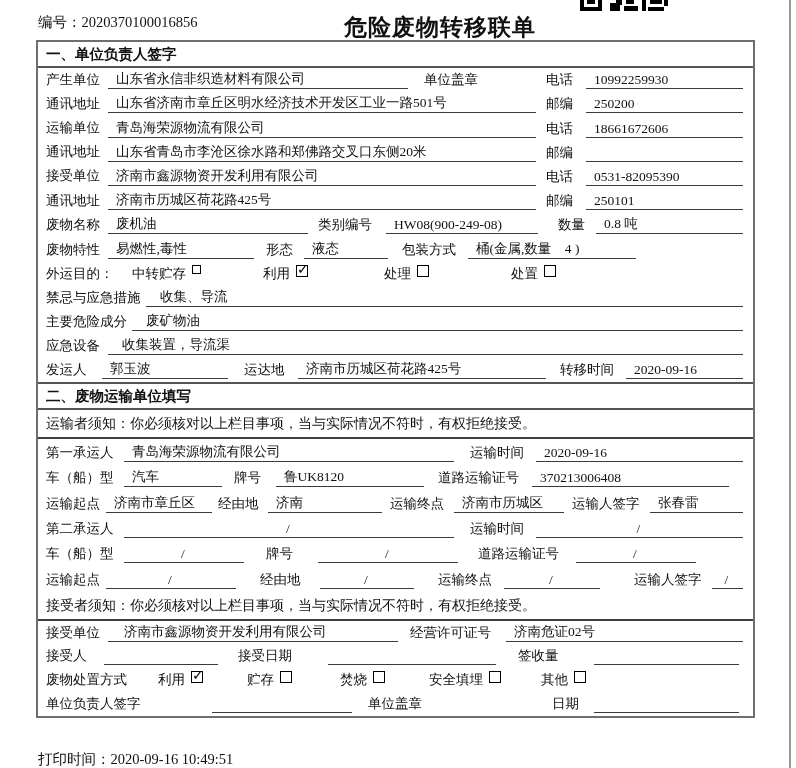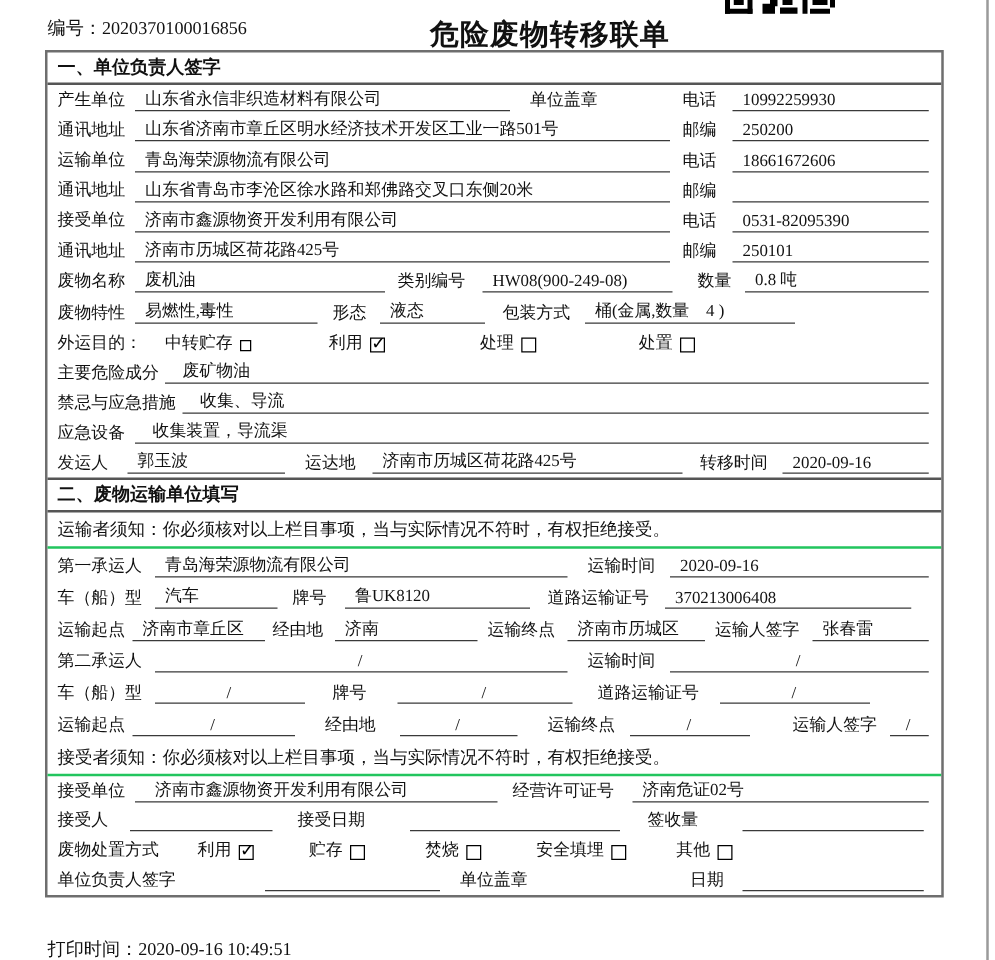--- a/index.html
+++ b/index.html
@@ -8,30 +8,30 @@
   .serial{position:absolute;left:38px;top:13px;font-size:14.5px;white-space:nowrap;}
   .title{position:absolute;left:120px;top:12px;width:640px;text-align:center;
          font-size:23px;font-weight:bold;letter-spacing:1px;}
   .qr{position:absolute;left:580px;top:0;}
   .edge{position:absolute;left:789px;top:0;width:2px;height:768px;background:#9a9a9a;}
   .form{position:absolute;left:36px;top:40px;width:719px;box-sizing:border-box;
         border:2px solid #6e6e6e;background:#fff;}
   .sech{font-weight:bold;font-size:14.5px;height:20px;line-height:20px;
         padding:2px 0 2px 8px;border-bottom:2px solid #555;}
   .sech.mid{border-top:2px solid #555;}
-  .notice{padding:5px 8px 4px 8px;border-bottom:2px solid #22c55e;font-size:14px;white-space:nowrap;}
+  .notice{padding:5px 8px 4px 8px;border-bottom:2px solid #404040;font-size:14px;white-space:nowrap;}
   .row{display:flex;align-items:flex-end;padding:0 10px 3px 8px;box-sizing:border-box;}
   .h1{height:24.2px}.h2{height:25.4px}.h3{height:23.8px}
   .l{white-space:nowrap;flex:none;}
   .u{border-bottom:1px solid #3a3a3a;white-space:nowrap;flex:none;
      padding:0 2px 0 8px;box-sizing:border-box;min-height:15px;}
   .fx{flex:1 1 auto;}
   .ctr{text-align:center;padding-left:0;}
   .lp{display:flex;align-items:center;flex:none;box-sizing:border-box;}
-  .opt{display:flex;align-items:flex-end;flex:none;}
+  .opt{display:flex;align-items:flex-start;flex:none;}
   .cb{flex:none;display:inline-block;width:12px;height:12px;border:1px solid #000;
       margin:0 0 1px 6px;position:relative;box-sizing:border-box;}
   .cb.sm{width:9px;height:9px;margin-bottom:2px;}
   .cb.checked::after{content:"\2713";position:absolute;left:0;top:-5px;font-size:14px;color:#000;}
   .print{position:absolute;left:38px;top:750px;font-size:14.5px;white-space:nowrap;}
 </style>
 </head>
 <body>
 
 <div class="page">
@@ -151,27 +151,27 @@
         <span class="l">处理</span>
         <span class="cb"></span>
       </span>
       <span class="opt" style="margin-left:82px">
         <span class="l">处置</span>
         <span class="cb"></span>
       </span>
     </div>
 
     <div class="row h1">
+      <span class="l" style="width:100px">禁忌与应急措施</span>
+      <span class="u fx" style="padding-left:14px">收集、导流</span>
+    </div>
+
+    <div class="row h1">
       <span class="l" style="width:86px">主要危险成分</span>
       <span class="u fx" style="padding-left:14px">废矿物油</span>
-    </div>
-
-    <div class="row h1">
-      <span class="l" style="width:100px">禁忌与应急措施</span>
-      <span class="u fx" style="padding-left:14px">收集、导流</span>
     </div>
 
     <div class="row h1">
       <span class="l" style="width:62px">应急设备</span>
       <span class="u fx" style="padding-left:14px">收集装置，导流渠</span>
     </div>
 
     <div class="row h1">
       <span class="l" style="width:48px">发运人</span>
       <span class="u" style="width:126px;margin-left:8px">郭玉波</span>

